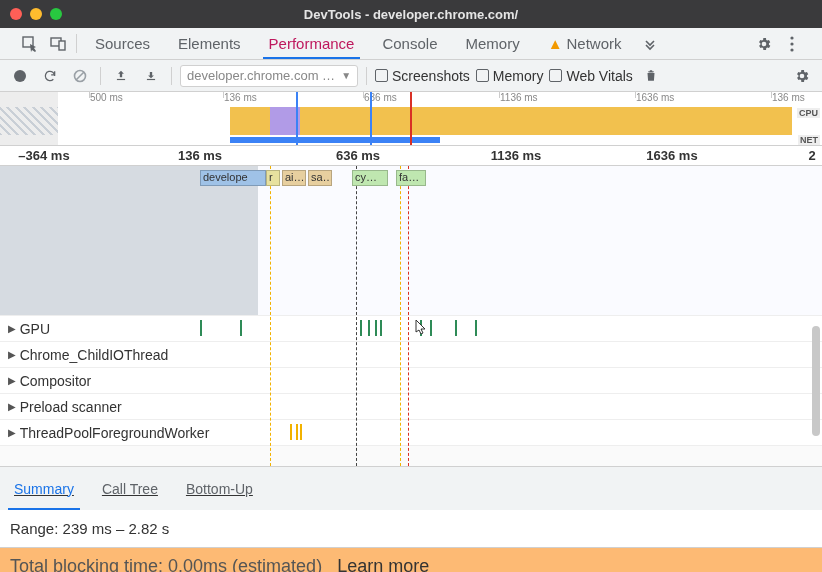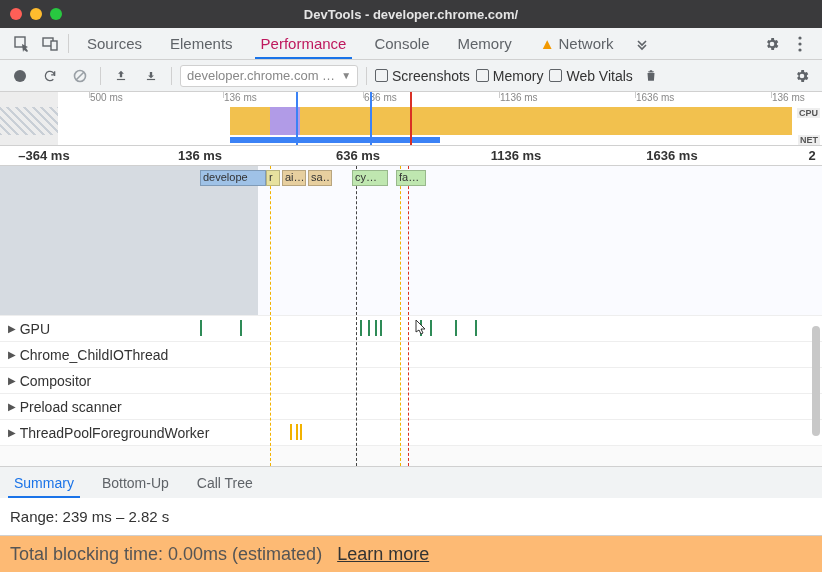--- a/index.html
+++ b/index.html
@@ -8,21 +8,21 @@
   
   .titlebar { height: 28px; background: #3a3a3c; display: flex; align-items: center; padding: 0 10px; position: relative; }
   .traffic { display: flex; gap: 8px; }
   .traffic span { width: 12px; height: 12px; border-radius: 50%; display: inline-block; }
   .tl-close { background: #ff5f57; }
   .tl-min   { background: #febc2e; }
   .tl-max   { background: #28c840; }
   .titlebar-title { position: absolute; left: 0; right: 0; text-align: center; color: #e5e5e5; font-size: 13px; font-weight: 600; pointer-events: none; }
 
   
-  .tabstrip { height: 32px; background: #f1f3f4; border-bottom: 1px solid #d0d0d0; display: flex; align-items: stretch; padding: 0 8px; }
+  .tabstrip { height: 32px; background: #f1f3f4; border-bottom: 1px solid #d0d0d0; display: flex; align-items: stretch; padding: 0 16px; }
   .tabstrip .icon-btn { width: 28px; display: flex; align-items: center; justify-content: center; color: #5f6368; cursor: pointer; }
   .tabstrip .divider { width: 1px; background: #d0d0d0; margin: 6px 4px; }
   .tab { padding: 0 14px; display: flex; align-items: center; color: #5f6368; font-size: 15px; cursor: pointer; position: relative; }
   .tab.active { color: #be185d; }
   .tab.active::after { content: ""; position: absolute; left: 8px; right: 8px; bottom: 0; height: 2px; background: #1a73e8; }
   .tab .warn { color: #f29900; margin-right: 4px; }
   .spacer { flex: 1; }
 
   
   .perfbar { height: 32px; background: #f1f3f4; border-bottom: 1px solid #d0d0d0; display: flex; align-items: center; padding: 0 8px; gap: 6px; color: #5f6368; }
@@ -55,21 +55,21 @@
   .track.tall { height: 146px; background: #fafbff; }
   .track .head { width: 200px; min-width: 200px; padding-left: 8px; display: flex; align-items: center; gap: 4px; font-size: 14px; color: #333; }
   .track .body { flex: 1; position: relative; height: 100%; }
   .head .arrow { font-size: 10px; color: #555; }
   .netblock { position: absolute; top: 4px; height: 16px; font-size: 11px; color: #333; border: 1px solid rgba(0,0,0,0.2); overflow: hidden; white-space: nowrap; padding: 0 2px; }
   .netstrip { position: absolute; top: 0; height: 100%; background: #d6dbe1; left: 0; width: 58px; }
   .gputick { position: absolute; top: 4px; width: 2px; height: 16px; background: #2e8b57; }
   .vline { position: absolute; top: 0; bottom: 0; width: 0; border-left: 1px dashed; }
 
   
-  .dtabs { height: 32px; border-top: 1px solid #d0d0d0; background: #f1f3f4; display: flex; align-items: stretch; }
+  .dtabs { height: 44px; border-top: 1px solid #d0d0d0; background: #f1f3f4; display: flex; align-items: stretch; text-decoration: underline; }
   .dtab { padding: 0 14px; display: flex; align-items: center; color: #5f6368; font-size: 14px; cursor: pointer; position: relative; }
   .dtab.active { color: #1a73e8; }
   .dtab.active::after { content: ""; position: absolute; left: 8px; right: 8px; bottom: 0; height: 2px; background: #1a73e8; }
 
   .summary { padding: 10px 10px; font-size: 15px; color: #333; }
   .footer { border-top: 1px solid #d0d0d0; padding: 8px 10px; font-size: 18px; color: #555; background: #fdba74; }
   .footer a { color: #333; text-decoration: underline; cursor: pointer; }
 
   .scrollbar-fake { position: absolute; right: 2px; width: 8px; background: #c8c8c8; border-radius: 4px; }
 
@@ -309,22 +309,22 @@
     <svg width="18" height="22" viewBox="0 0 18 22">
         <path d="M6 2v12l3-2 2 4 2-1-2-4h4z" fill="#fff" stroke="#333" stroke-width="1"></path>
       </svg>
   </div>
 
   <div class="scrollbar-fake" style="top:160px; height:110px"></div>
 </div>
 
 <div class="dtabs">
   <div class="dtab active">Summary</div>
+  <div class="dtab">Call Tree</div>
   <div class="dtab">Bottom-Up</div>
-  <div class="dtab">Call Tree</div>
 </div>
 
 <div class="summary">
   <div>Range: 239 ms – 2.82 s</div>
 </div>
 
 <div class="footer">
   <span>Total blocking time: 0.00ms (estimated)</span>
   &nbsp;&nbsp;<a>Learn more</a>
 </div>

